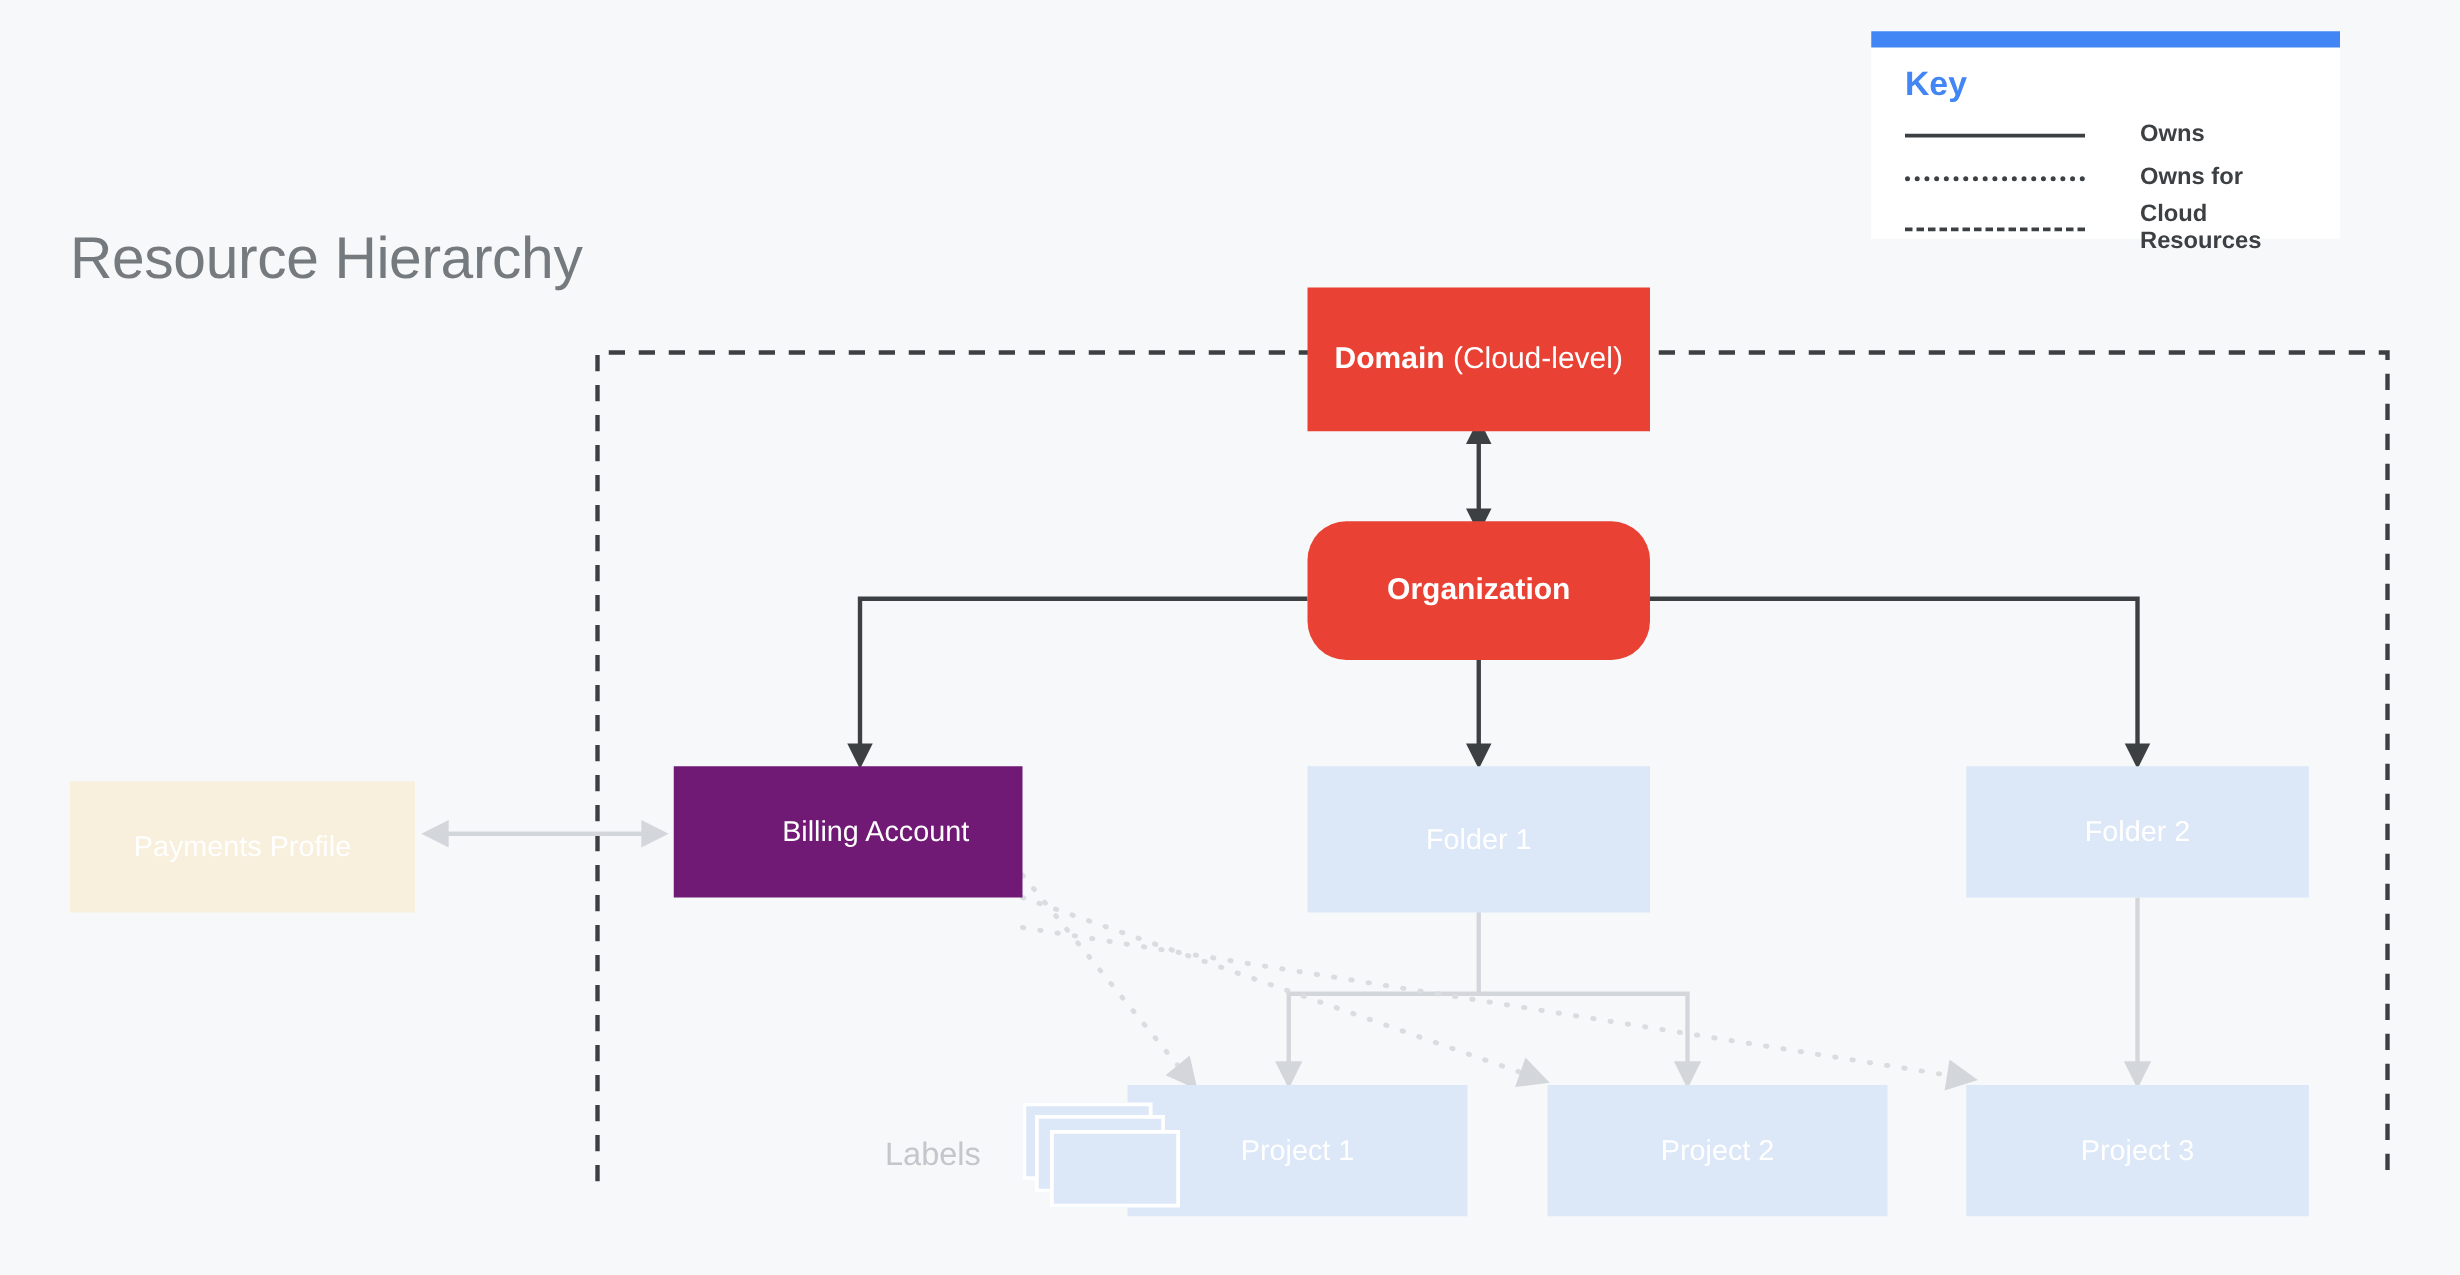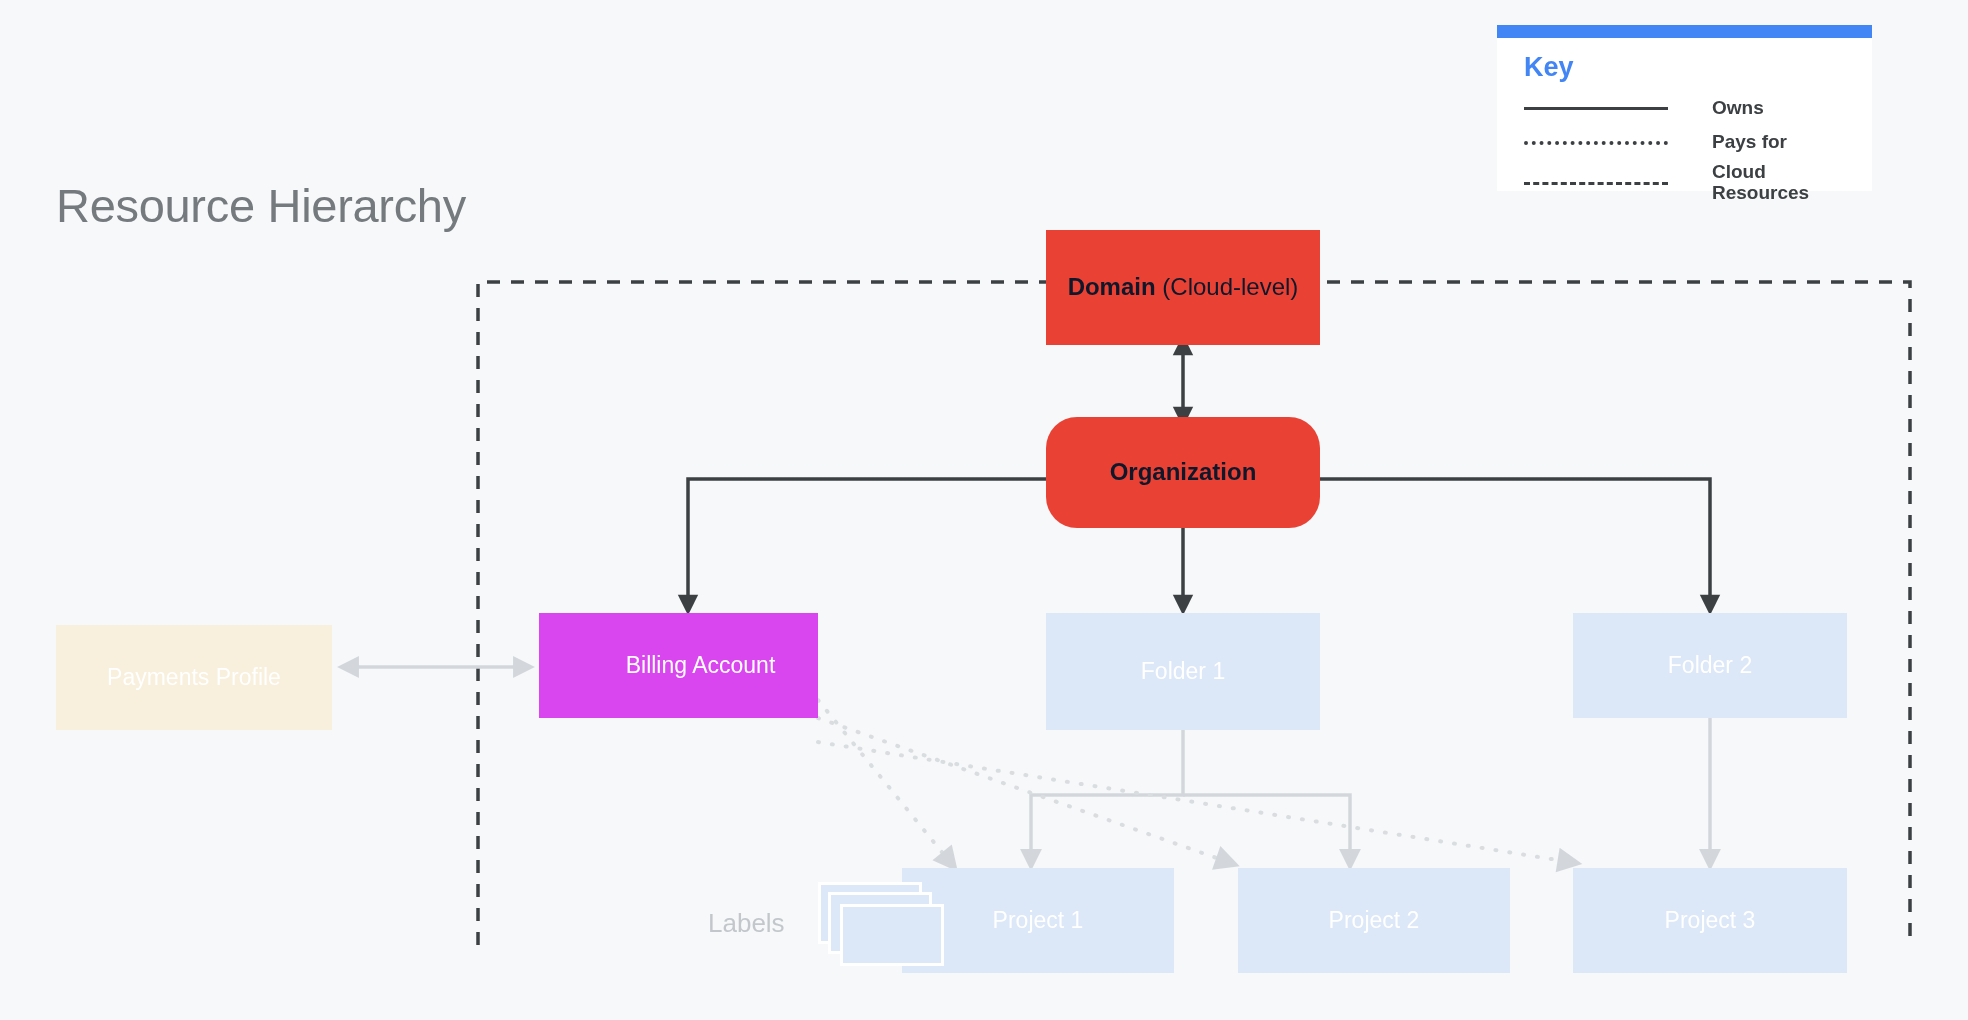--- a/index.html
+++ b/index.html
@@ -52,33 +52,33 @@
   }
   .node-label {
     line-height: 1.2;
     white-space: nowrap;
   }
 
   .node.red {
     background: #E94235;
   }
   .node.red .node-label {
-    color: #0f172a;
+    color: #ffffff;
     font-size: 24px;
     font-weight: 700;
   }
   .node.red .node-label .thin {
     font-weight: 400;
   }
 
   .node.cream {
     background: #F8EFDC;
   }
   .node.green {
-    background: #d946ef;
+    background: #701a75;
     padding-left: 44px;
   }
   .node.blue {
     background: #DCE7F8;
   }
   .node.cream .node-label,
   .node.green .node-label,
   .node.blue .node-label {
     color: #FFFFFF;
     font-size: 23px;
@@ -287,21 +287,21 @@
         <div class="key-swatch">
           <div class="line solid"></div>
         </div>
         <div class="key-text">Owns</div>
       </div>
 
       <div class="key-row r1">
         <div class="key-swatch">
           <div class="line dotted"></div>
         </div>
-        <div class="key-text">Pays for</div>
+        <div class="key-text">Owns for</div>
       </div>
 
       <div class="key-row r2">
         <div class="key-swatch">
           <div class="line dashed"></div>
         </div>
         <div class="key-text">Cloud Resources</div>
       </div>
     </div>
   </div>

